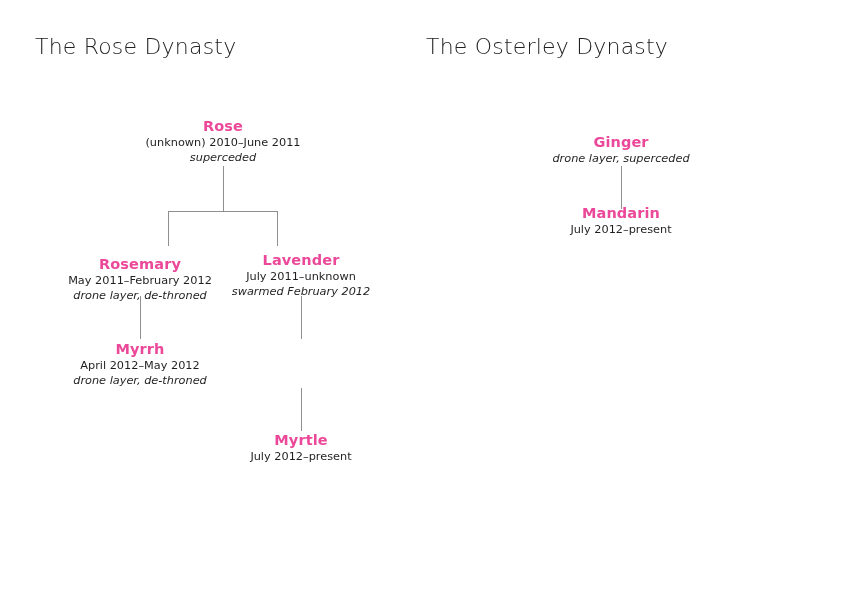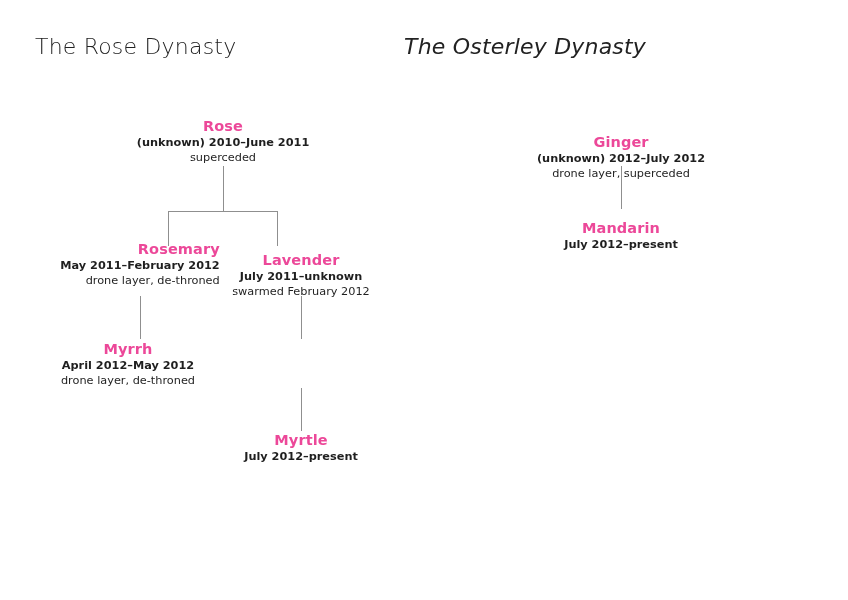--- a/index.html
+++ b/index.html
@@ -25,47 +25,48 @@
   
   .dynasty-title {
     position: absolute;
     font-size: 22px;
     font-weight: 300;
     letter-spacing: 0.2px;
     color: #222222;
     white-space: nowrap;
   }
   #title-rose      { left: 35px;  top: 34px; }
-  #title-osterley  { left: 404px; top: 34px; font-style: italic; }
+  #title-osterley  { left: 426px; top: 34px; }
 
   
   .node {
     position: absolute;
     text-align: center;
     white-space: nowrap;
     transform: translateX(-50%);
   }
   .node-name {
     display: block;
     font-size: 14.5px;
     font-weight: 700;
     color: #ec4899;
     line-height: 17px;
     letter-spacing: 0.1px;
   }
   .node-dates {
     display: block;
     font-size: 11.3px;
-    font-weight: 700;
+    font-weight: 400;
     color: #1f1f1f;
     line-height: 15px;
   }
   .node-note {
     display: block;
     font-size: 11.3px;
+    font-style: italic;
     font-weight: 400;
     color: #1f1f1f;
     line-height: 15px;
   }
   .node-note:empty { display: none; }
 
   
   .connector-v {
     position: absolute;
     width: 1px;
@@ -101,50 +102,49 @@
   <div class="connector-v" style="left:301px; top:388px; height:43px;"></div>
 
   <div class="connector-v" style="left:621px; top:166px; height:43px;"></div>
 
   <div class="node" style="left:223px; top:118px;">
     <span class="node-name">Rose</span>
     <span class="node-dates">(unknown) 2010–June 2011</span>
     <span class="node-note">superceded</span>
   </div>
 
-  <div class="node" style="left:140px; top:241px;text-align:right;">
+  <div class="node" style="left:140px; top:256px;">
     <span class="node-name">Rosemary</span>
     <span class="node-dates">May 2011–February 2012</span>
     <span class="node-note">drone layer, de-throned</span>
   </div>
 
   <div class="node" style="left:301px; top:252px;">
     <span class="node-name">Lavender</span>
     <span class="node-dates">July 2011–unknown</span>
     <span class="node-note">swarmed February 2012</span>
   </div>
 
-  <div class="node" style="left:128px; top:341px;">
+  <div class="node" style="left:140px; top:341px;">
     <span class="node-name">Myrrh</span>
     <span class="node-dates">April 2012–May 2012</span>
     <span class="node-note">drone layer, de-throned</span>
   </div>
 
 
   <div class="node" style="left:301px; top:432px;">
     <span class="node-name">Myrtle</span>
     <span class="node-dates">July 2012–present</span>
 
   </div>
 
   <div class="node" style="left:621px; top:134px;">
     <span class="node-name">Ginger</span>
-    <span class="node-dates">(unknown) 2012–July 2012</span>
     <span class="node-note">drone layer, superceded</span>
   </div>
 
-  <div class="node" style="left:621px; top:220px;">
+  <div class="node" style="left:621px; top:205px;">
     <span class="node-name">Mandarin</span>
     <span class="node-dates">July 2012–present</span>
 
   </div>
 
 </div>
 
 </body></html>

